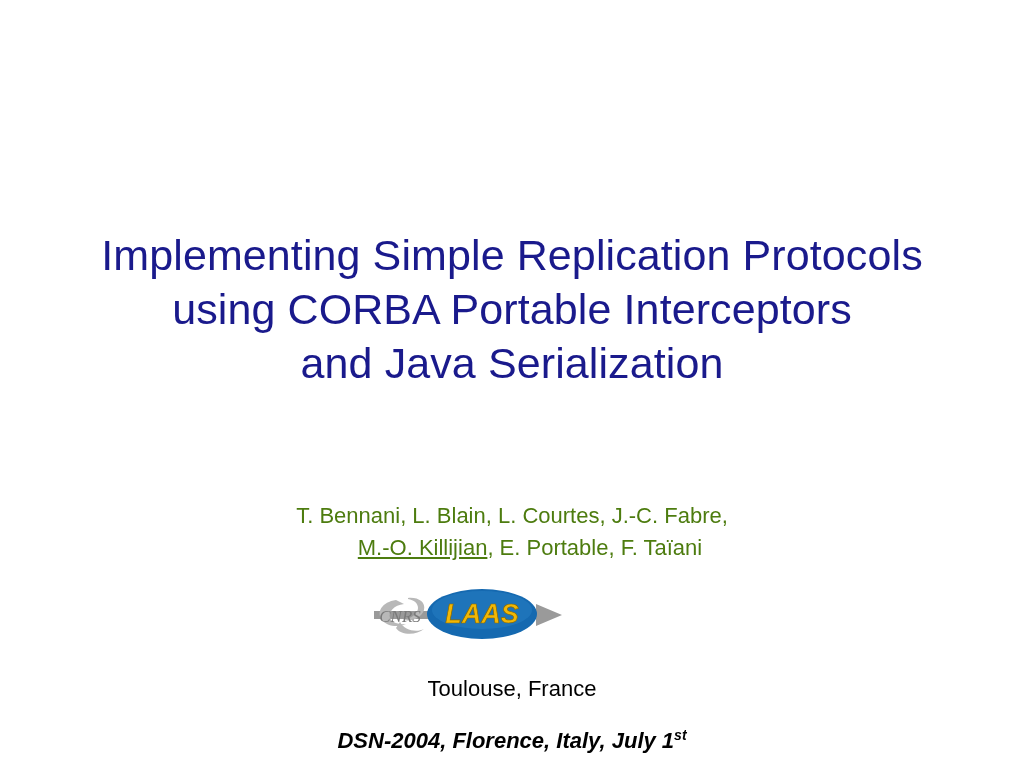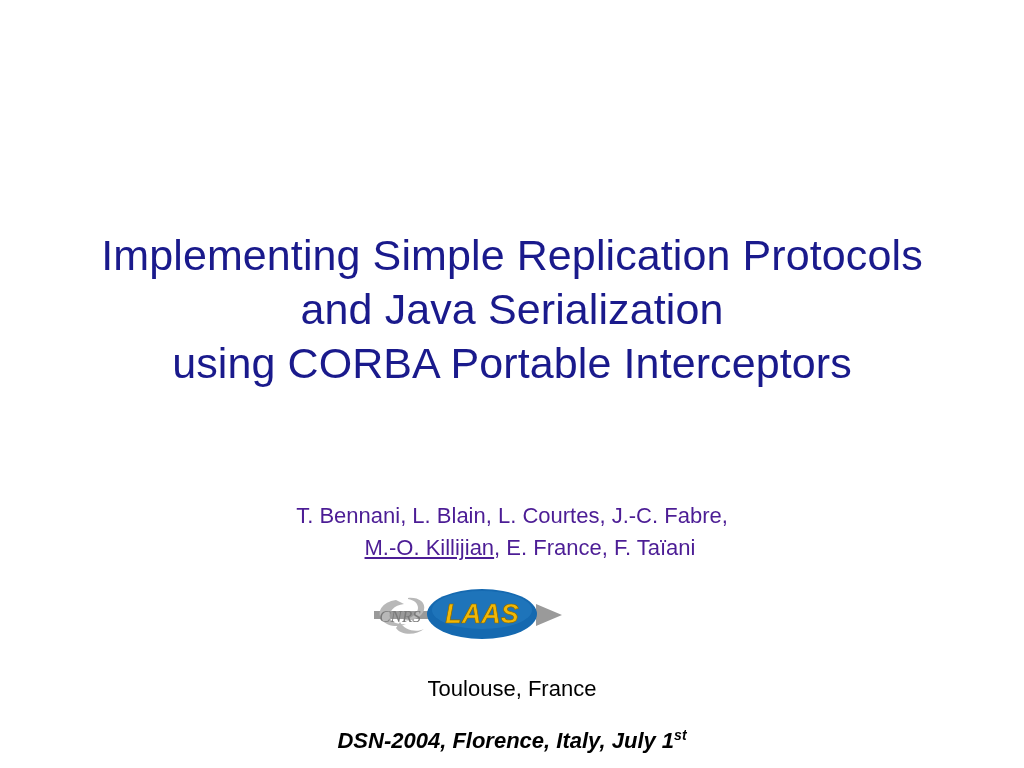--- a/index.html
+++ b/index.html
@@ -35,21 +35,21 @@
     white-space: nowrap;
   }
   .authors-block {
     position: absolute;
     top: 500px;
     left: 0;
     width: 1024px;
     text-align: center;
   }
   .author-line {
-    color: #4c1d95;
+    color: #4d7c0f;
     font-size: 22px;
     line-height: 32px;
     white-space: nowrap;
   }
   .author-underline {
     text-decoration: underline;
     margin-left: 36px;
   }
   .logo-wrap {
     position: absolute;
@@ -90,27 +90,27 @@
     vertical-align: super;
   }
 </style>
 </head>
 <body>
 
 <div class="slide">
 
   <div class="title-block">
     <div class="title-line">Implementing Simple Replication Protocols</div>
+    <div class="title-line">using CORBA Portable Interceptors</div>
     <div class="title-line">and Java Serialization</div>
-    <div class="title-line">using CORBA Portable Interceptors</div>
   </div>
 
   <div class="authors-block">
     <div class="author-line">T. Bennani, L. Blain, L. Courtes, J.-C. Fabre,</div>
-    <div class="author-line"><span class="author-underline">M.-O. Killijian</span><span>, E. France, F. Taïani</span></div>
+    <div class="author-line"><span class="author-underline">M.-O. Killijian</span><span>, E. Portable, F. Taïani</span></div>
   </div>
 
   <div class="logo-wrap">
     <div class="logo">
       <svg width="216" height="60" viewBox="0 0 216 60" xmlns="http://www.w3.org/2000/svg">
 
         <path d="M8 27 L170 27 L170 20 L196 31 L170 42 L170 35 L8 35 Z" fill="#9a9a9a"></path>
 
         <path d="M30 16 C16 18 10 28 16 36 C20 42 32 44 40 40 C34 41 26 39 24 34 C22 28 28 21 38 20 Z" fill="#b8b8b8"></path>
         <path d="M42 14 C52 13 60 18 58 26 C56 33 46 38 38 36 C46 34 52 29 52 24 C52 19 48 16 42 15 Z" fill="#b8b8b8"></path>

